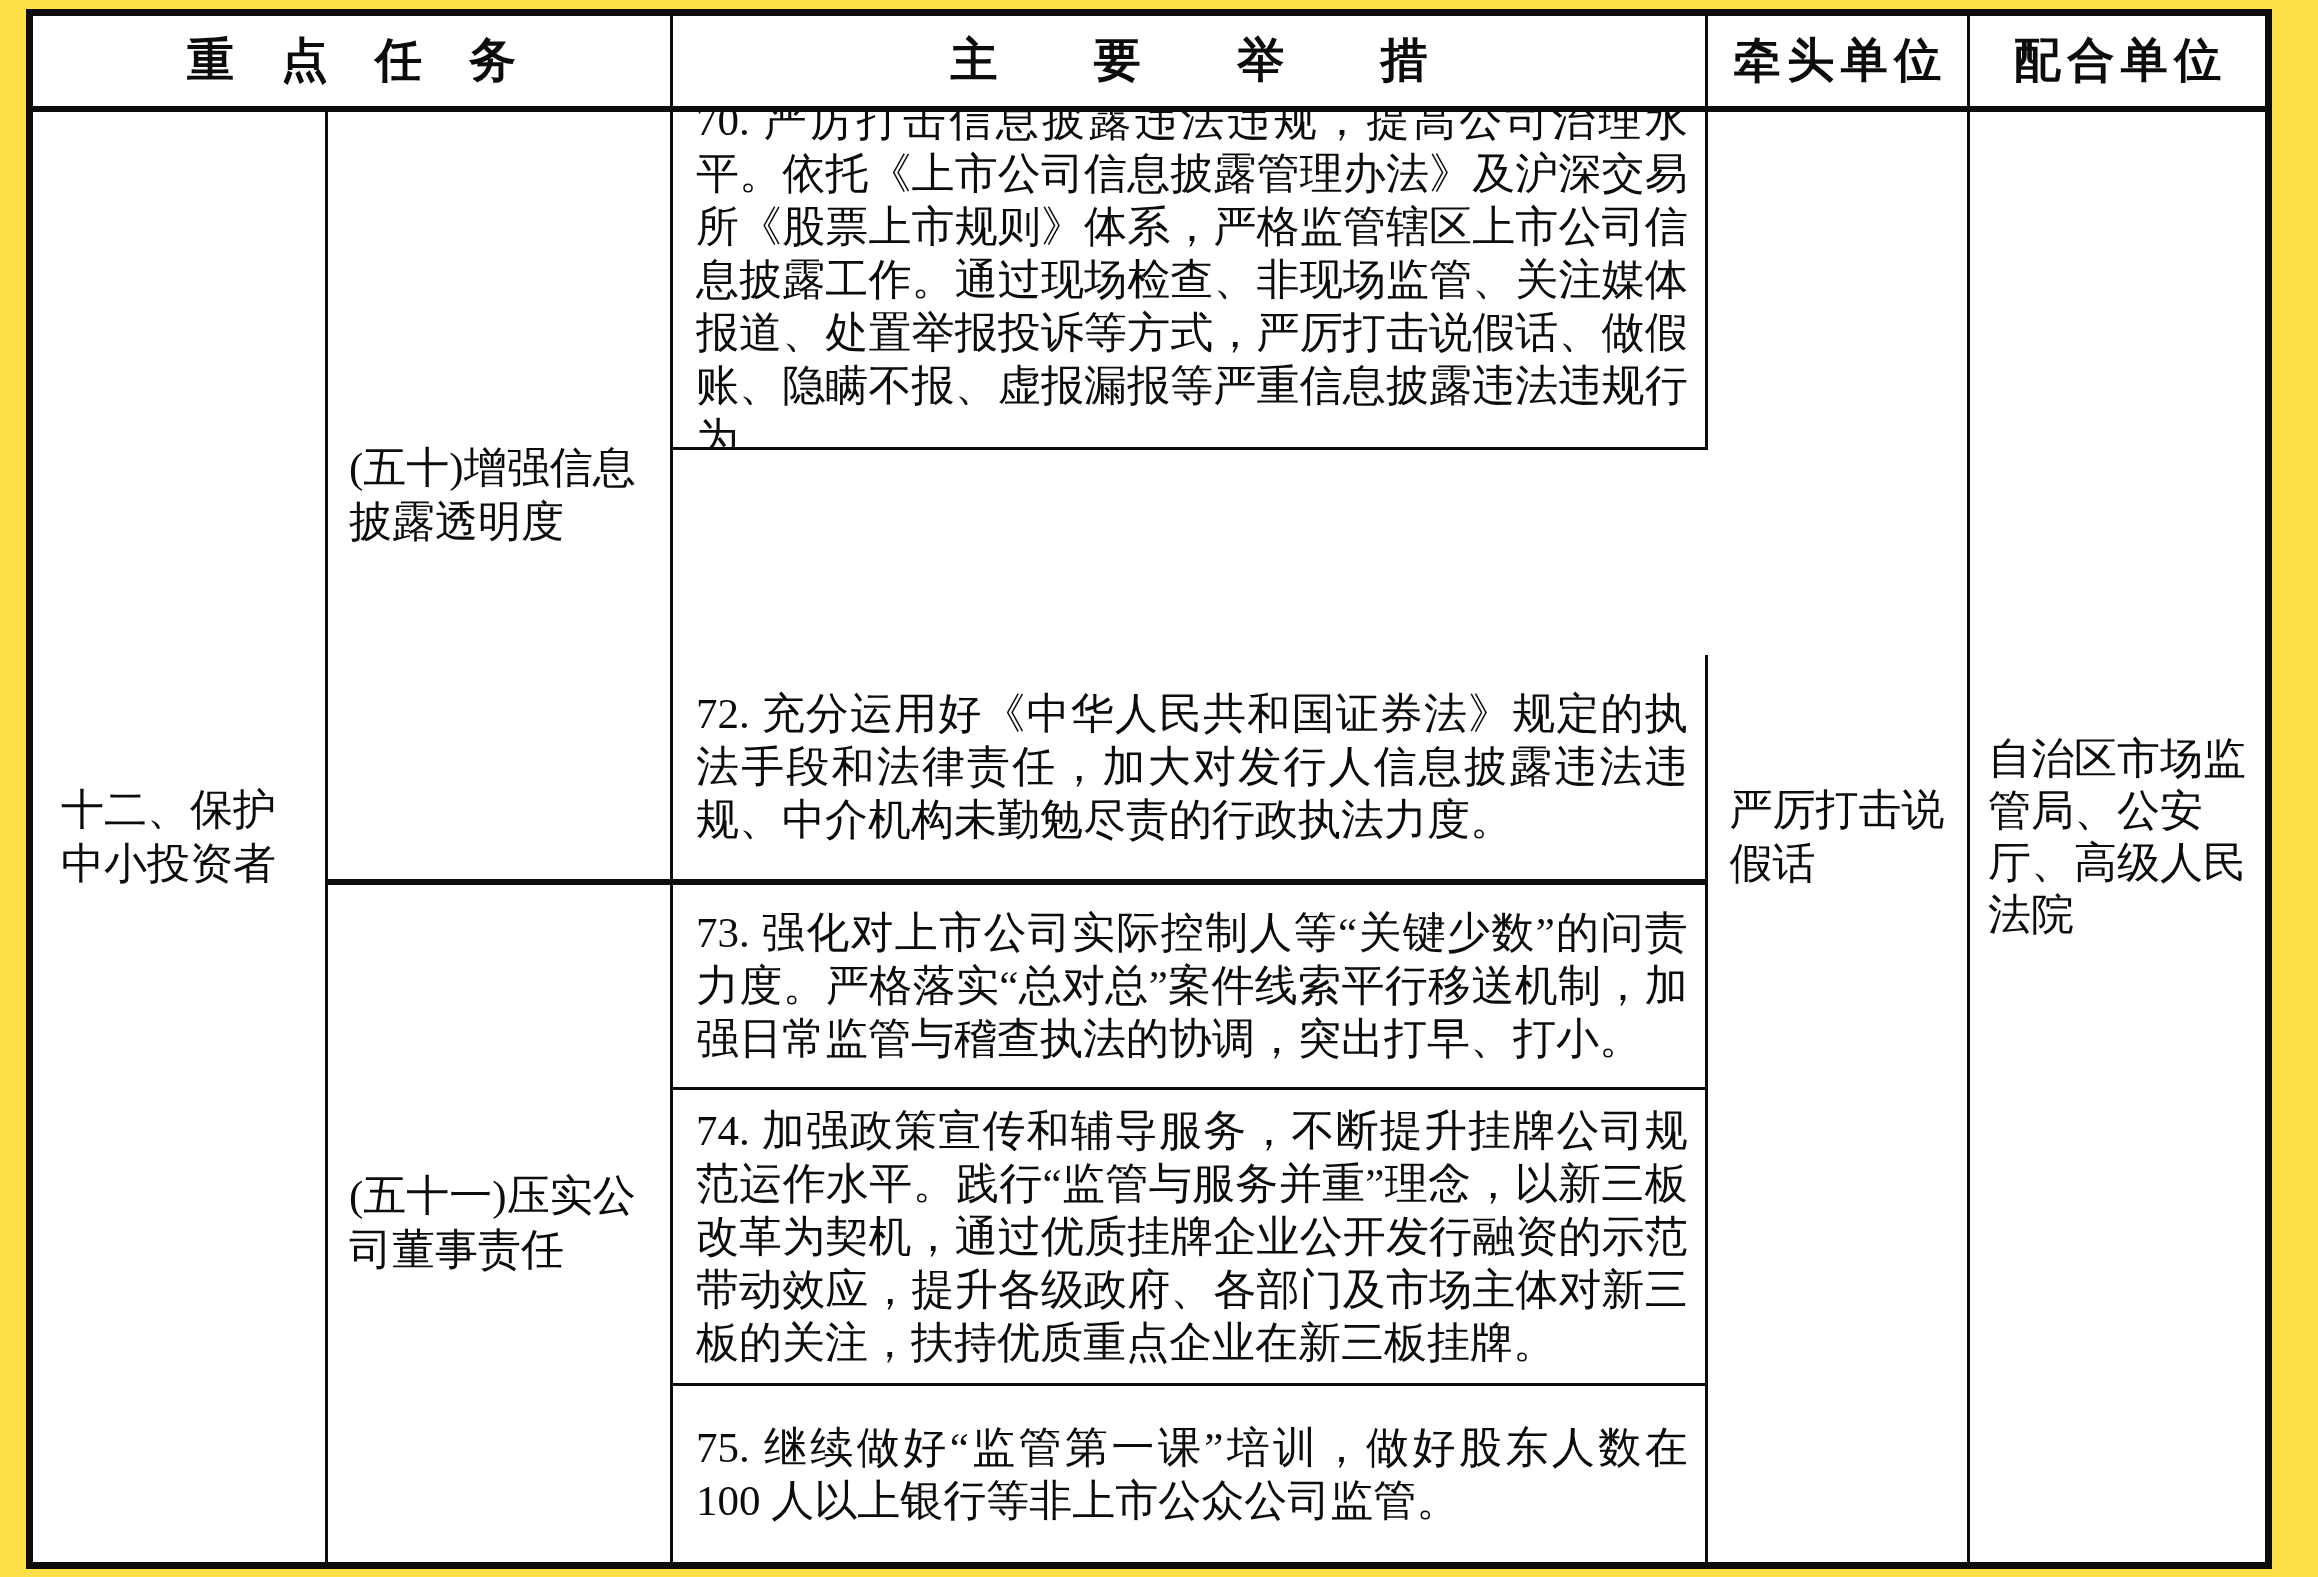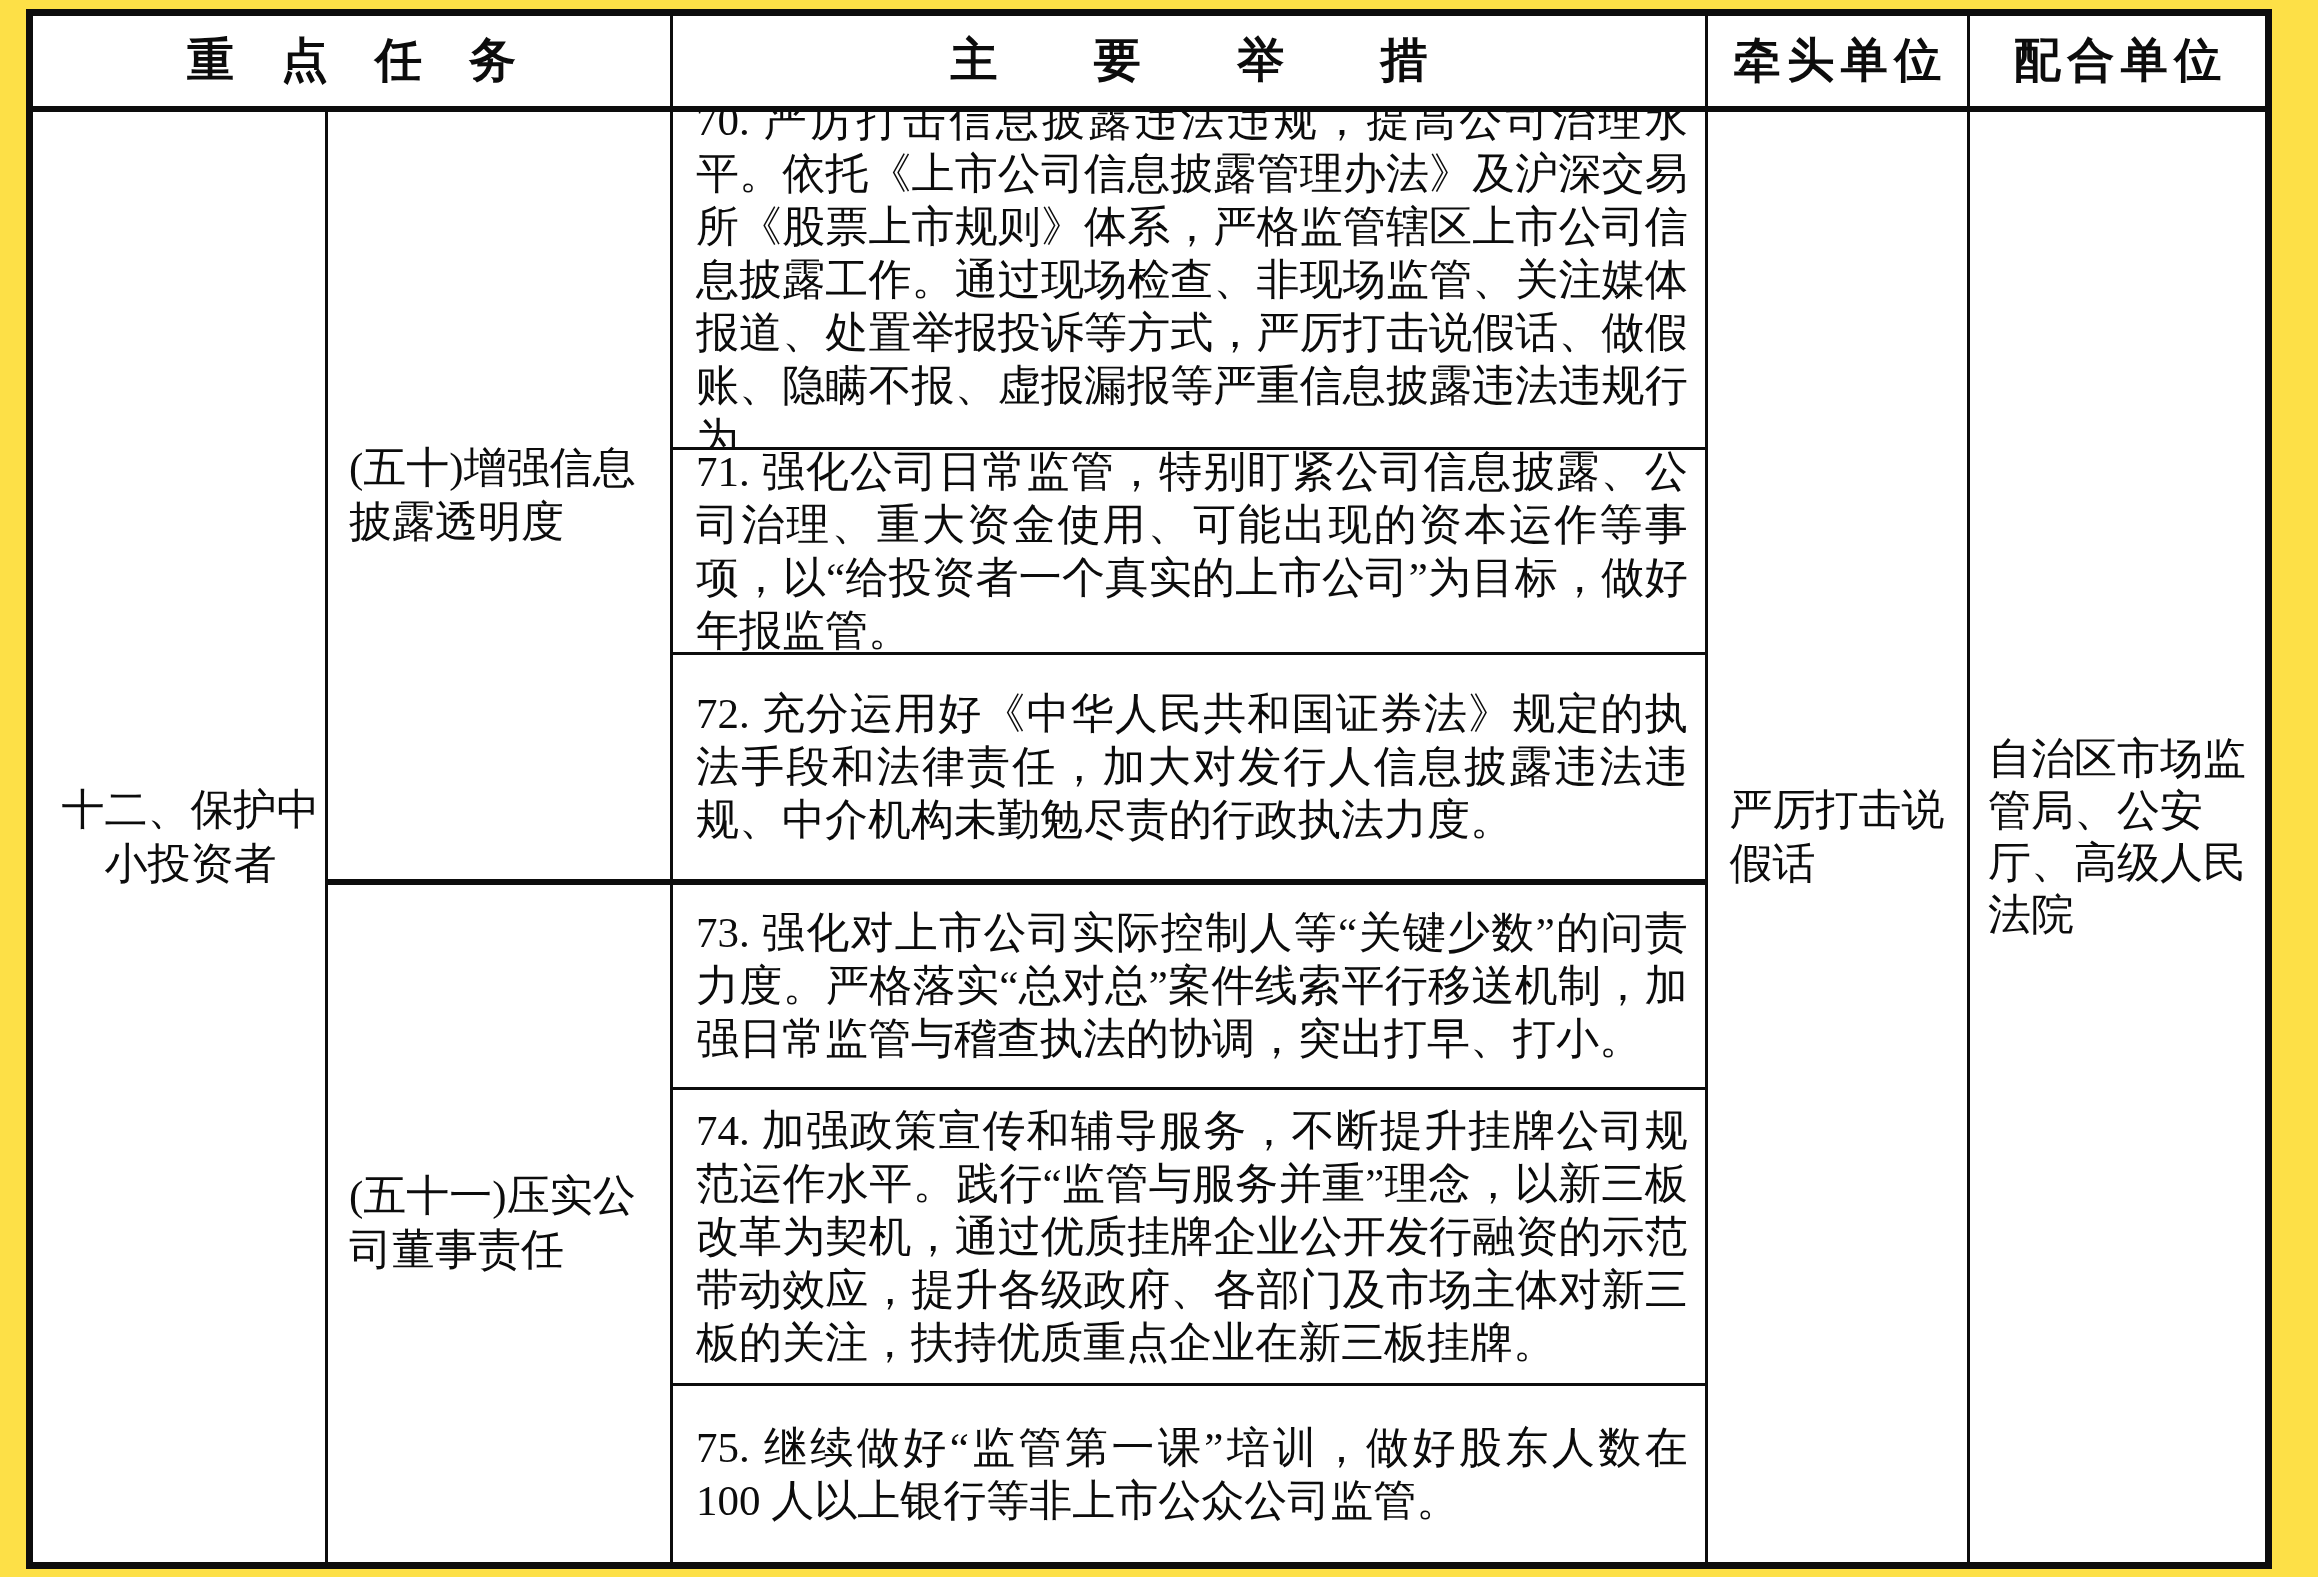--- a/index.html
+++ b/index.html
@@ -49,21 +49,21 @@
   .sp-wide   { letter-spacing: 1.00em; padding-left: 1.00em; }
   .sp-xwide  { letter-spacing: 2.05em; padding-left: 2.05em; }
   .sp-narrow { letter-spacing: 0.14em; padding-left: 0.14em; }
   
   .label-cell {
     font-size: 43px;
     line-height: 54px;
     align-items: flex-start;
     text-align: left;
   }
-  .c-task  { grid-column: 1 / 2; grid-row: 2 / 8; border-bottom: none; padding: 0 5px 0 28px; text-align: center; }
+  .c-task  { grid-column: 1 / 2; grid-row: 2 / 8; border-bottom: none; padding: 0 19px 0 28px; }
   .c-sub-a { grid-column: 2 / 3; grid-row: 2 / 5; border-bottom-width: 6px; padding: 0 15.5px 0 21px; }
   .c-sub-b { grid-column: 2 / 3; grid-row: 5 / 8; border-bottom: none; padding: 0 15.5px 0 21px; }
   
   .m-cell {
     grid-column: 3 / 4;
     font-size: 43px;
     line-height: 53px;
     padding: 8.6px 17.3px 8.6px 23px;
   }
   .m-cell p { text-align: justify; text-justify: inter-ideograph; }
@@ -114,23 +114,20 @@
       <p>(五十一)压实公司董事责任</p>
     </div>
 
     <div class="cell label-cell c-sub-a">
       <p>(五十)增强信息披露透明度</p>
     </div>
 
     <div class="cell m-cell m70">
       <p>70. 严厉打击信息披露违法违规，提高公司治理水平。依托《上市公司信息披露管理办法》及沪深交易所《股票上市规则》体系，严格监管辖区上市公司信息披露工作。通过现场检查、非现场监管、关注媒体报道、处置举报投诉等方式，严厉打击说假话、做假账、隐瞒不报、虚报漏报等严重信息披露违法违规行为。</p>
     </div>
-    <div class="cell m-cell m71">
-      <p>71. 强化公司日常监管，特别盯紧公司信息披露、公司治理、重大资金使用、可能出现的资本运作等事项，以“给投资者一个真实的上市公司”为目标，做好年报监管。</p>
-    </div>
     <div class="cell m-cell m72">
       <p>72. 充分运用好《中华人民共和国证券法》规定的执法手段和法律责任，加大对发行人信息披露违法违规、中介机构未勤勉尽责的行政执法力度。</p>
     </div>
     <div class="cell m-cell m73">
       <p>73. 强化对上市公司实际控制人等“关键少数”的问责力度。严格落实“总对总”案件线索平行移送机制，加强日常监管与稽查执法的协调，突出打早、打小。</p>
     </div>
     <div class="cell m-cell m74">
       <p>74. 加强政策宣传和辅导服务，不断提升挂牌公司规范运作水平。践行“监管与服务并重”理念，以新三板改革为契机，通过优质挂牌企业公开发行融资的示范带动效应，提升各级政府、各部门及市场主体对新三板的关注，扶持优质重点企业在新三板挂牌。</p>
     </div>
     <div class="cell m-cell m75">

